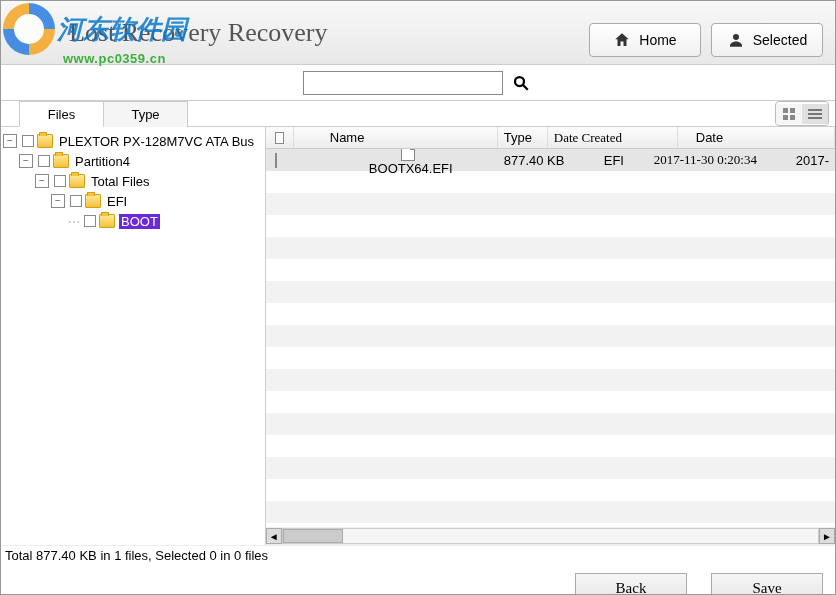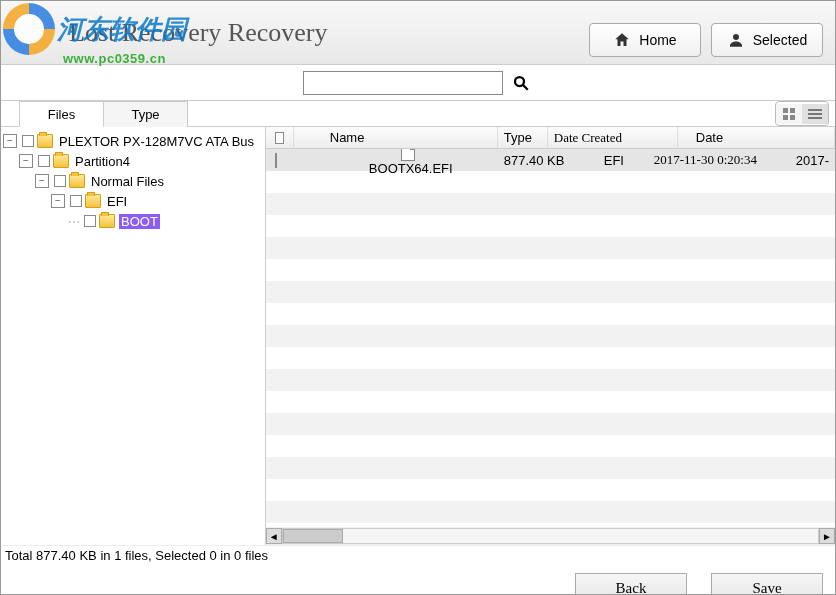--- a/index.html
+++ b/index.html
@@ -39,21 +39,21 @@
 .main { display: flex; height: 418px; }
 
 
 .tree { width: 275px; border-right: 1px solid #ccc; padding: 4px 2px; font-size: 13px; overflow: auto; }
 .tree-node { display: flex; align-items: center; height: 20px; white-space: nowrap; }
 .tw { width: 14px; height: 14px; border: 1px solid #888; display:inline-flex; align-items:center; justify-content:center; font-size: 10px; line-height: 1; cursor: pointer; margin-right: 2px; color:#555; background:#fff; }
 .cb { width: 12px; height: 12px; border: 1px solid #888; margin: 0 3px; cursor:pointer; background:#fff; }
 .folder-icon { width: 16px; height: 14px; background: linear-gradient(#ffe79a,#f5c33b); border:1px solid #d4a017; border-radius: 1px; margin-right: 4px; position:relative; }
 .folder-icon::before{content:"";position:absolute;top:-3px;left:1px;width:6px;height:3px;background:#f5c33b;border:1px solid #d4a017;border-bottom:none;border-radius:1px 1px 0 0;}
 .tree-label { padding: 0 2px; }
-.tree-label.selected { background: #8b5cf6; color: #fff; }
+.tree-label.selected { background: #6d28d9; color: #fff; }
 .dotted-v { width: 14px; text-align: center; color:#aaa; }
 
 
 .file-area { flex: 1; display: flex; flex-direction: column; position:relative; }
 .col-headers { height: 22px; display: flex; background: linear-gradient(#fcfcfc,#ececec); border-bottom: 1px solid #ccc; font-size: 13px; }
 .col-headers > div { border-right: 1px solid #ddd; padding: 2px 6px; display:flex; align-items:center; }
 .col-check { width: 28px; justify-content:center; }
 .col-name { width: 204px; padding-left: 36px !important; }
 .col-size { width: 100px; }
 .col-type { width: 50px; }
@@ -155,21 +155,21 @@
     <div class="tree-node" style="padding-left:16px">
       <span class="tw">−</span>
       <span class="cb"></span>
       <span class="folder-icon"></span>
       <span class="tree-label">Partition4</span>
     </div>
     <div class="tree-node" style="padding-left:32px">
       <span class="tw">−</span>
       <span class="cb"></span>
       <span class="folder-icon"></span>
-      <span class="tree-label">Normal Files</span>
+      <span class="tree-label">Total Files</span>
     </div>
     <div class="tree-node" style="padding-left:48px">
       <span class="tw">−</span>
       <span class="cb"></span>
       <span class="folder-icon"></span>
       <span class="tree-label">EFI</span>
     </div>
     <div class="tree-node" style="padding-left:64px">
       <span class="dotted-v">⋯</span>
       <span class="cb"></span>

